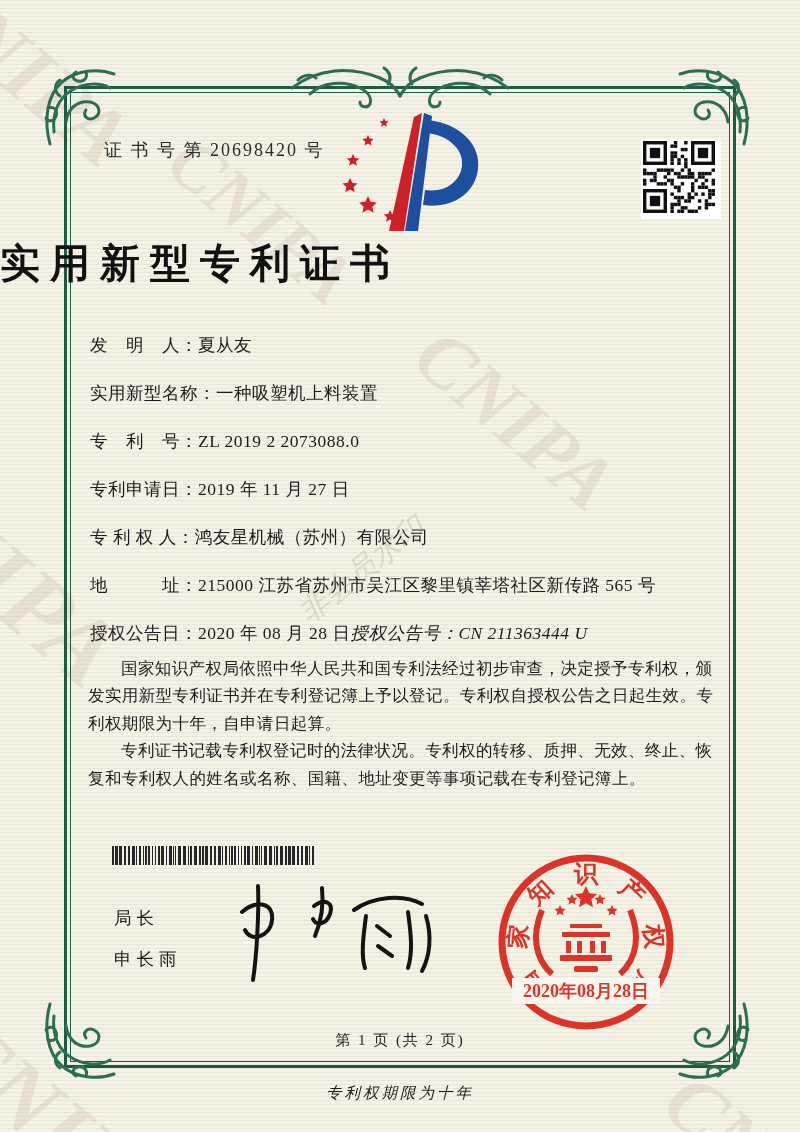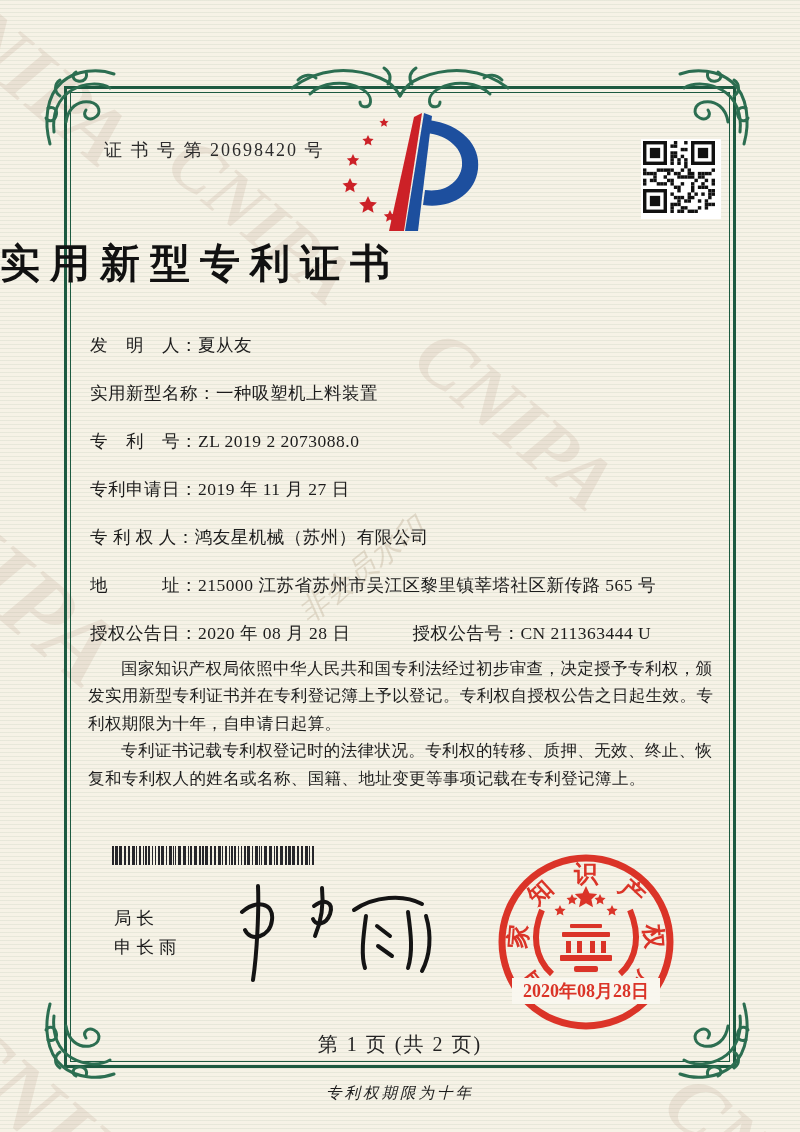--- a/index.html
+++ b/index.html
@@ -50,37 +50,37 @@
   .qr{position:absolute;left:641px;top:139px;width:76px;height:76px;background:#fff;padding:2px;}
   .doc-title{
     position:absolute;left:0;right:0;top:236px;
     font-size:40px;font-weight:bold;color:#111;letter-spacing:10px;
   }
   .fields{position:absolute;left:90px;right:80px;top:333px;}
   .field-row{font-size:17.5px;color:#1c1c1c;height:27px;margin-bottom:21px;letter-spacing:0.5px;}
   .field-label{display:inline-block;}
   .field-value{display:inline;}
   .grant-row{display:flex;}
-  .grant-no-part{margin-left:62px;}
+  .grant-no-part{font-style:italic;}
   .paragraphs{
     position:absolute;left:88px;right:82px;top:655px;
     font-size:16.5px;line-height:1.66;color:#1d1d1d;
     letter-spacing:0.4px;
   }
   .paragraphs p{margin:0;text-indent:2em;}
   .barcode{position:absolute;left:112px;top:846px;width:204px;height:19px;display:flex;align-items:stretch;}
   .barcode .bar{height:100%;}
   .director{position:absolute;left:114px;top:906px;font-size:17.5px;color:#1c1c1c;}
-  .director .line1{letter-spacing:5px;margin-bottom:5px;}
+  .director .line1{letter-spacing:5px;margin-bottom:17px;}
   .director .line2{letter-spacing:5px;}
   .signature{position:absolute;left:212px;top:876px;}
   .seal{position:absolute;left:486px;top:850px;z-index:6;}
   .page-no{
     position:absolute;left:0;right:0;top:1031px;text-align:center;
-    font-size:20px;color:#222;letter-spacing:2px;
+    font-size:15px;color:#222;letter-spacing:2px;
   }
   .footer-note{
     position:absolute;left:0;right:0;top:1083px;text-align:center;
     font-size:15.5px;color:#1d1d1d;letter-spacing:3px;font-style:italic;
   }
 </style>
 </head>
 <body>
 
 <div class="page">

